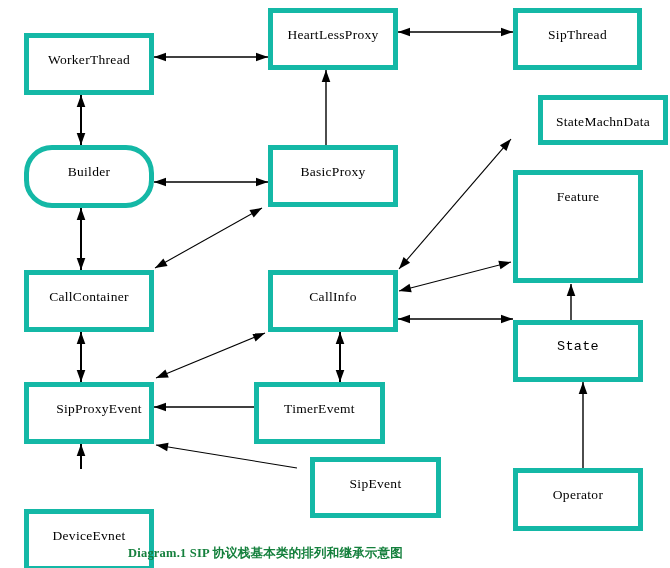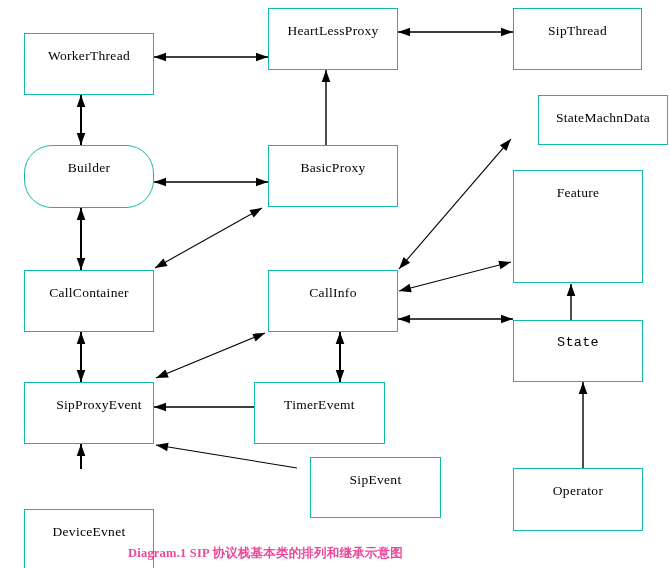--- a/index.html
+++ b/index.html
@@ -11,21 +11,21 @@
     position: relative;
     width: 670px;
     height: 568px;
     background: #ffffff;
     font-family: "Liberation Serif", serif;
     overflow: hidden;
   }
   .node {
     position: absolute;
     box-sizing: border-box;
-    border: 1px solid #14b8a6;
+    border: 5px solid #14b8a6;
     background: #ffffff;
     text-align: center;
     padding-top: 12px;
   }
   .node-label {
     font-size: 13.5px;
     color: #000000;
     white-space: nowrap;
     letter-spacing: 0.3px;
   }
@@ -36,21 +36,21 @@
     pointer-events: none;
   }
   #caption {
     position: absolute;
     left: 0;
     top: 545px;
     width: 531px;
     text-align: center;
     font-size: 12.5px;
     font-weight: bold;
-    color: #ec4899;
+    color: #15803d;
     letter-spacing: 0.2px;
   }
 </style>
 </head>
 <body>
 
 <div id="canvas">
   <div id="nodes-layer">
       <div class="node" style="left: 24px; top: 33px; width: 130px; height: 62px;"><span class="node-label">WorkerThread</span></div>
       <div class="node" style="left: 268px; top: 8px; width: 130px; height: 62px;"><span class="node-label">HeartLessProxy</span></div>

